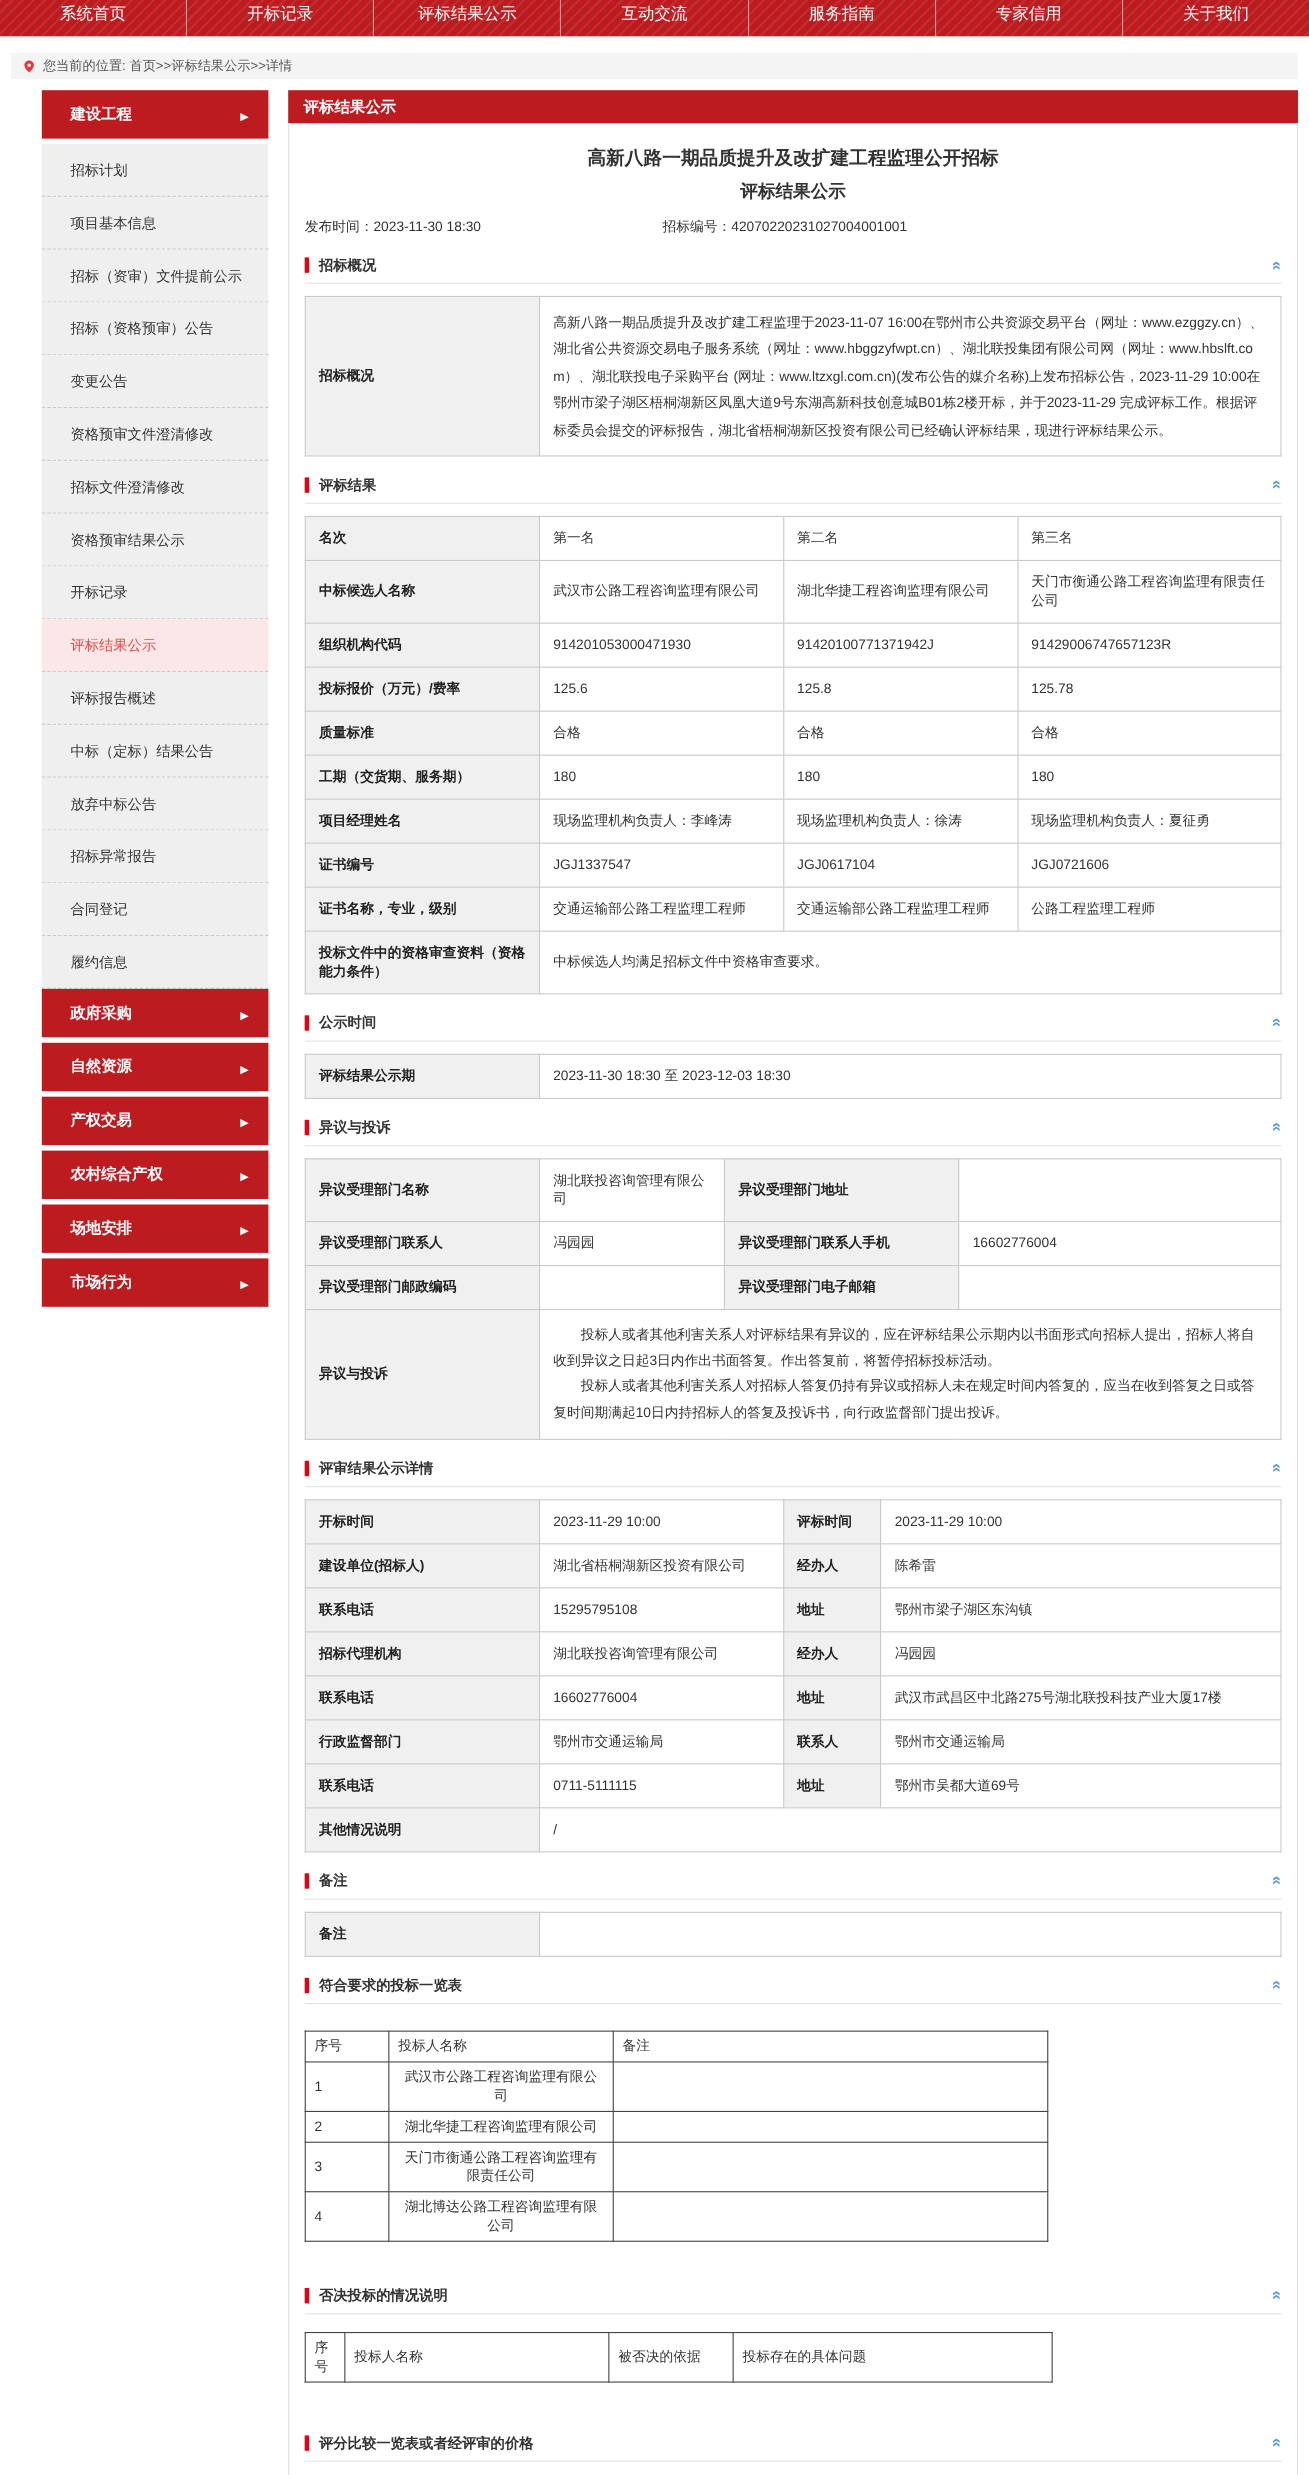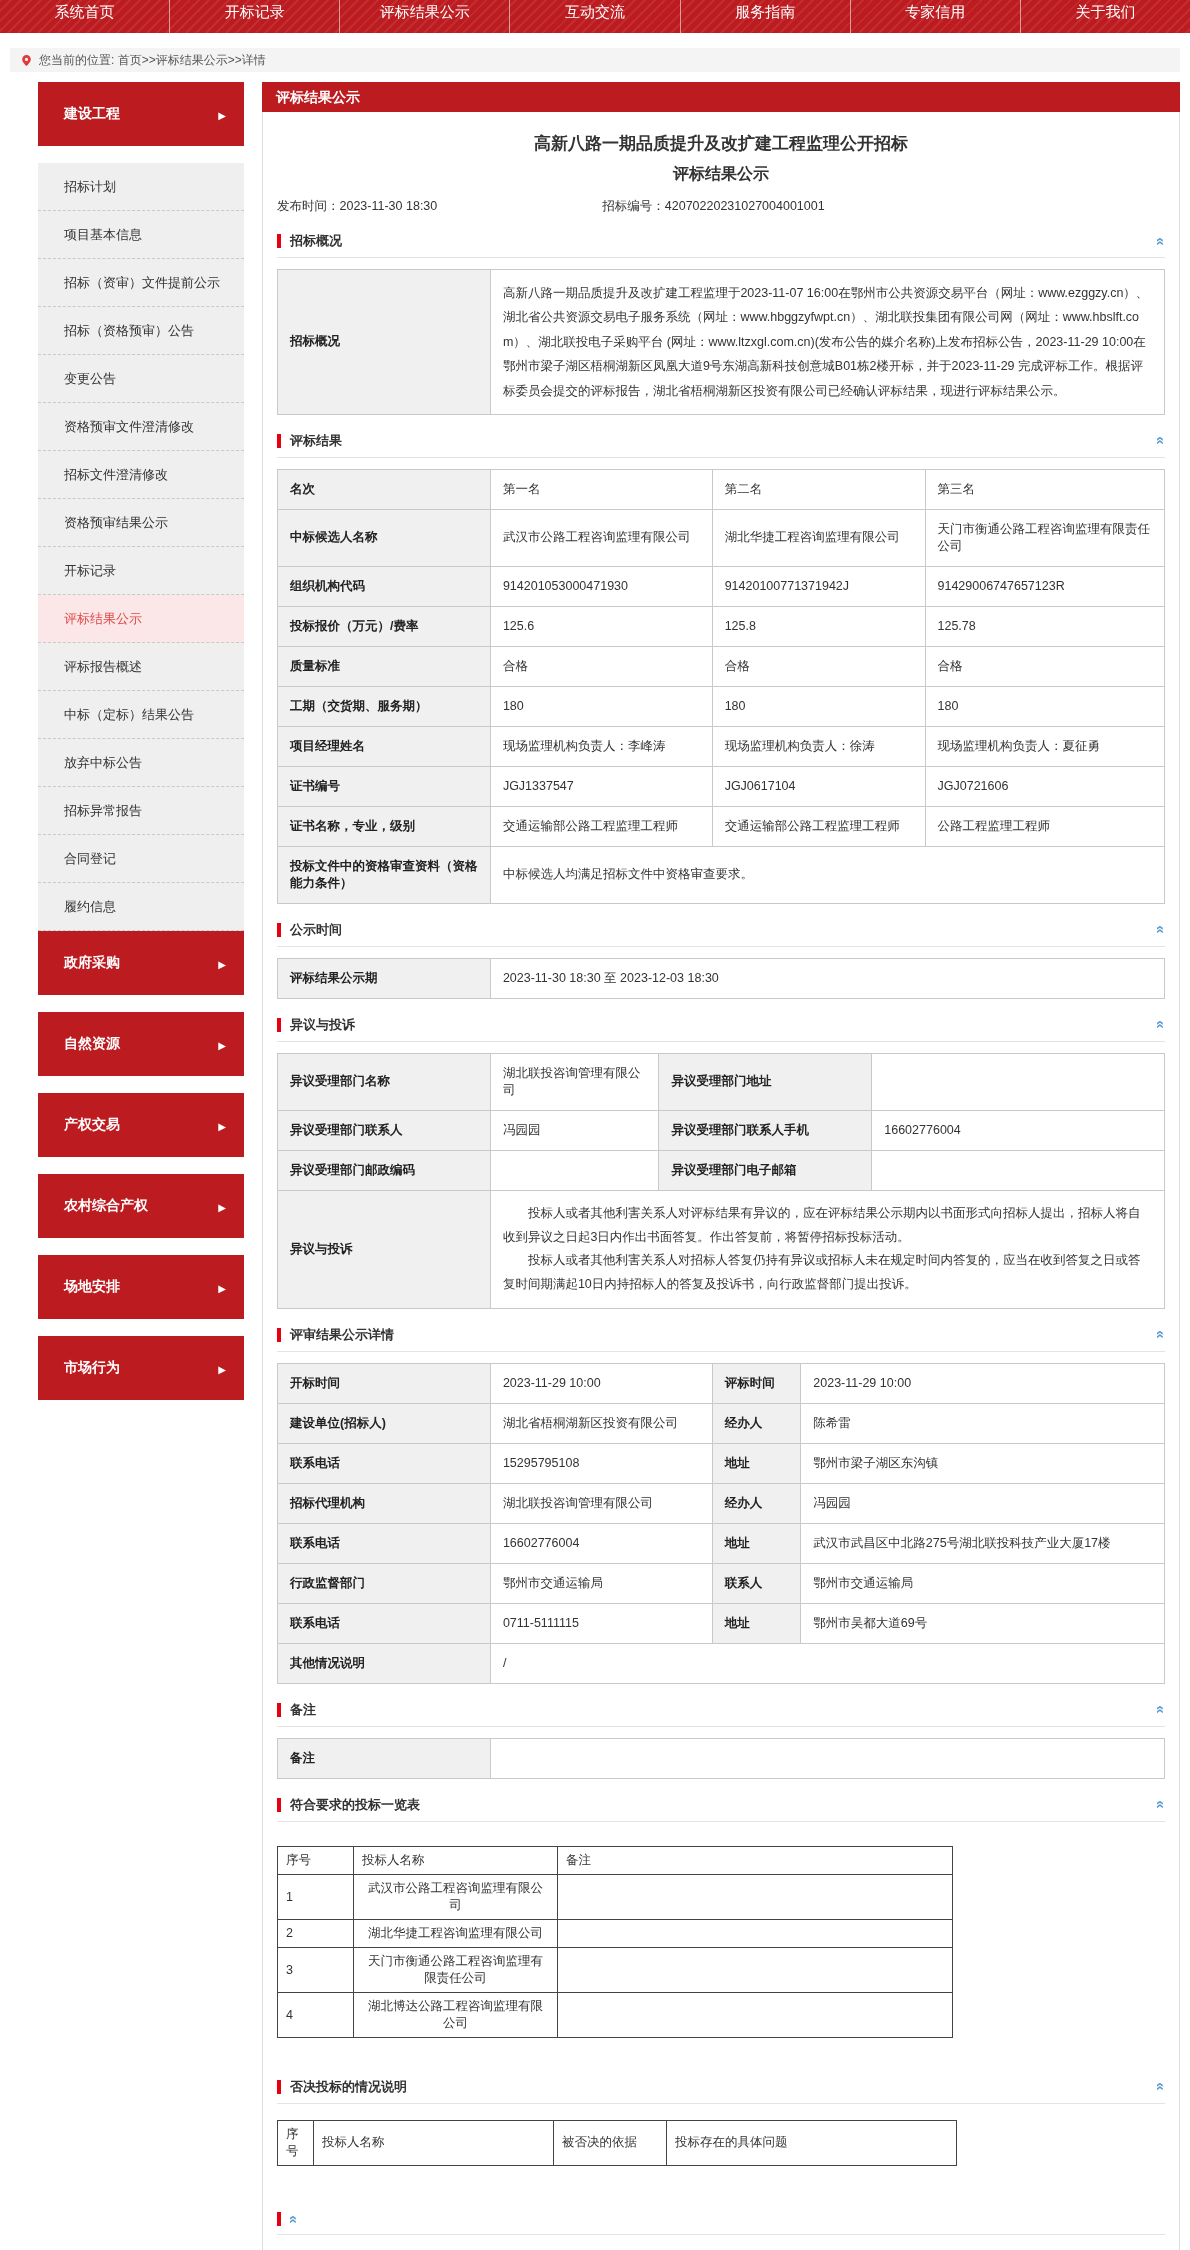--- a/index.html
+++ b/index.html
@@ -20,22 +20,22 @@
   .breadcrumb { margin:15px 10px 10px; background:#f4f4f4; height:24px;
     display:flex; align-items:center; gap:6px; padding-left:10px; font-size:12px; color:#555; }
   .pin { width:13px; height:13px; display:inline-block; }
 
   
   .layout { display:flex; align-items:flex-start; margin:0 10px 0 38px; gap:18px; }
 
   
   aside { width:206px; flex:none; }
   .side-head { background:#bc1b20; color:#fff; font-size:14px; font-weight:bold;
-    height:64px; display:flex; align-items:center; justify-content:space-between;
-    padding:0 18px 0 26px; cursor:pointer; margin-bottom:17px; }
+    height:44px; display:flex; align-items:center; justify-content:space-between;
+    padding:0 18px 0 26px; cursor:pointer; margin-bottom:5px; }
   .side-head .arr::after { content:"▶"; font-size:10px; color:#fff; }
   .side-item { background:#efefef; height:48px; display:flex; align-items:center;
     padding-left:26px; font-size:13px; color:#333; border-bottom:1px dashed #c9c9c9; cursor:pointer; }
   .side-item.active { background:#fbe7e7; color:#e04a4a; }
 
   
   main { flex:1; }
   .main-head { background:#bc1b20; color:#fff; font-weight:bold; font-size:14px;
     height:30px; line-height:30px; padding-left:14px; }
   .content { border:1px solid #ddd; border-top:none; padding:4px 14px 26px; }
@@ -502,20 +502,21 @@
               <th>被否决的依据</th>
               <th>投标存在的具体问题</th>
             </tr>
           </thead>
         </table>
       </div>
 
       <div class="sec" style="margin-top:46px;">
         <div class="sec-h">
           <span class="redbar"></span>
+          <span class="sec-title">评分比较一览表或者经评审的价格</span>
           <span class="chev"></span>
         </div>
 
       </div>
 
     </div>
   </main>
 </div>
 
 </body></html>

